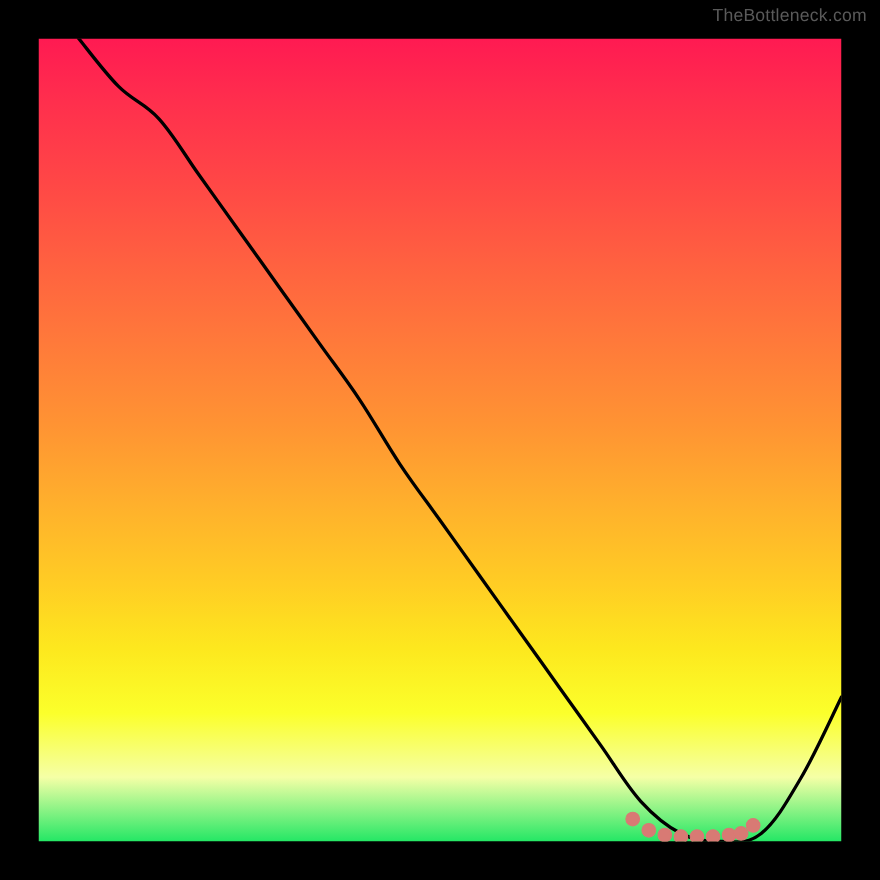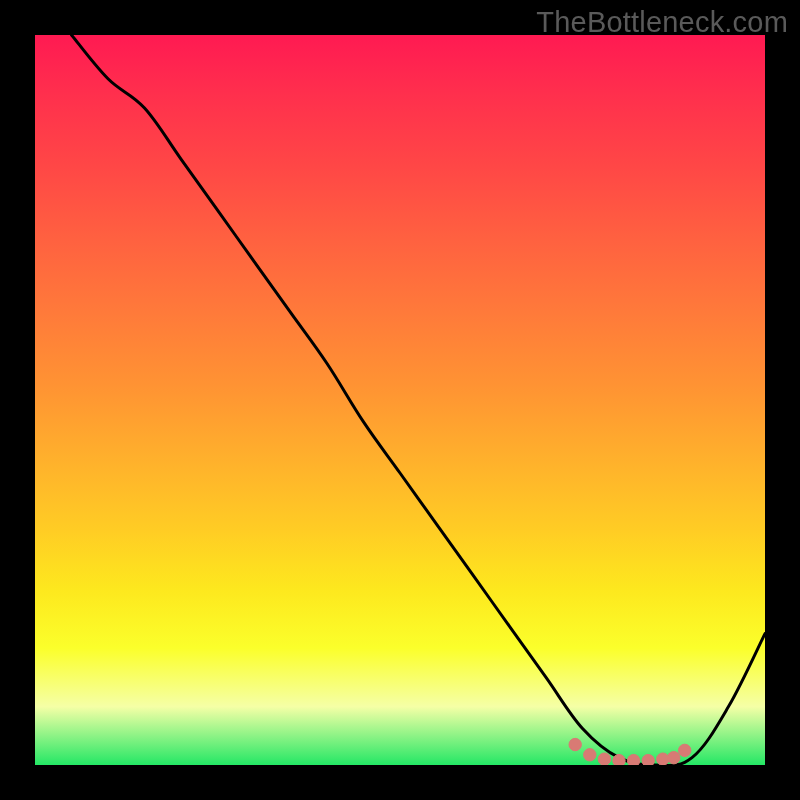--- a/index.html
+++ b/index.html
@@ -15,21 +15,21 @@
     position: relative;
     width: 800px;
     height: 800px;
     background: #000;
   }
   .watermark {
     position: absolute;
     top: 6px;
     right: 12px;
     color: #5a5a5a;
-    font-size: 29px;
+    font-size: 16px;
     font-weight: 500;
     letter-spacing: 0.2px;
     z-index: 5;
     text-align: right;
   }
   .plot {
     position: absolute;
     left: 35px;
     top: 35px;
     width: 730px;

